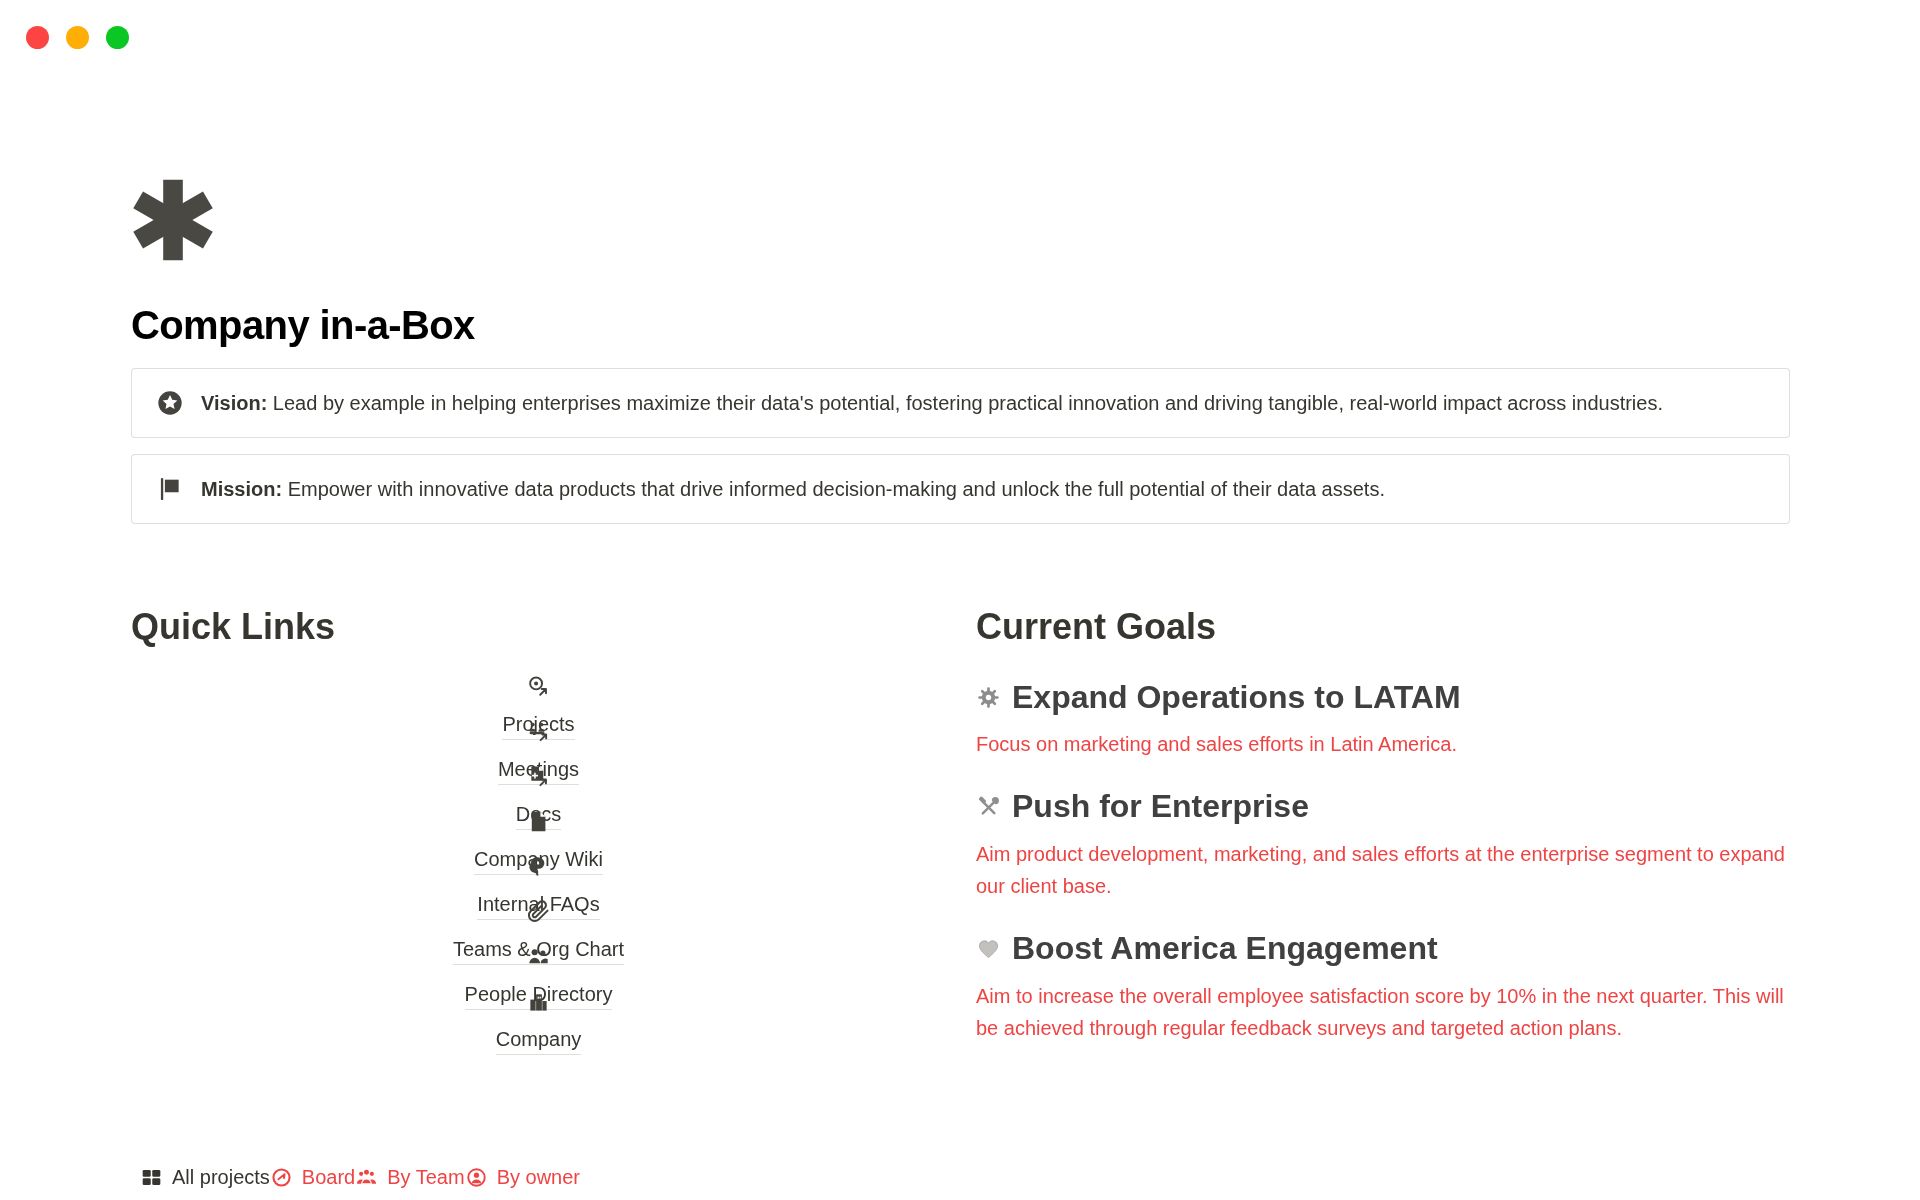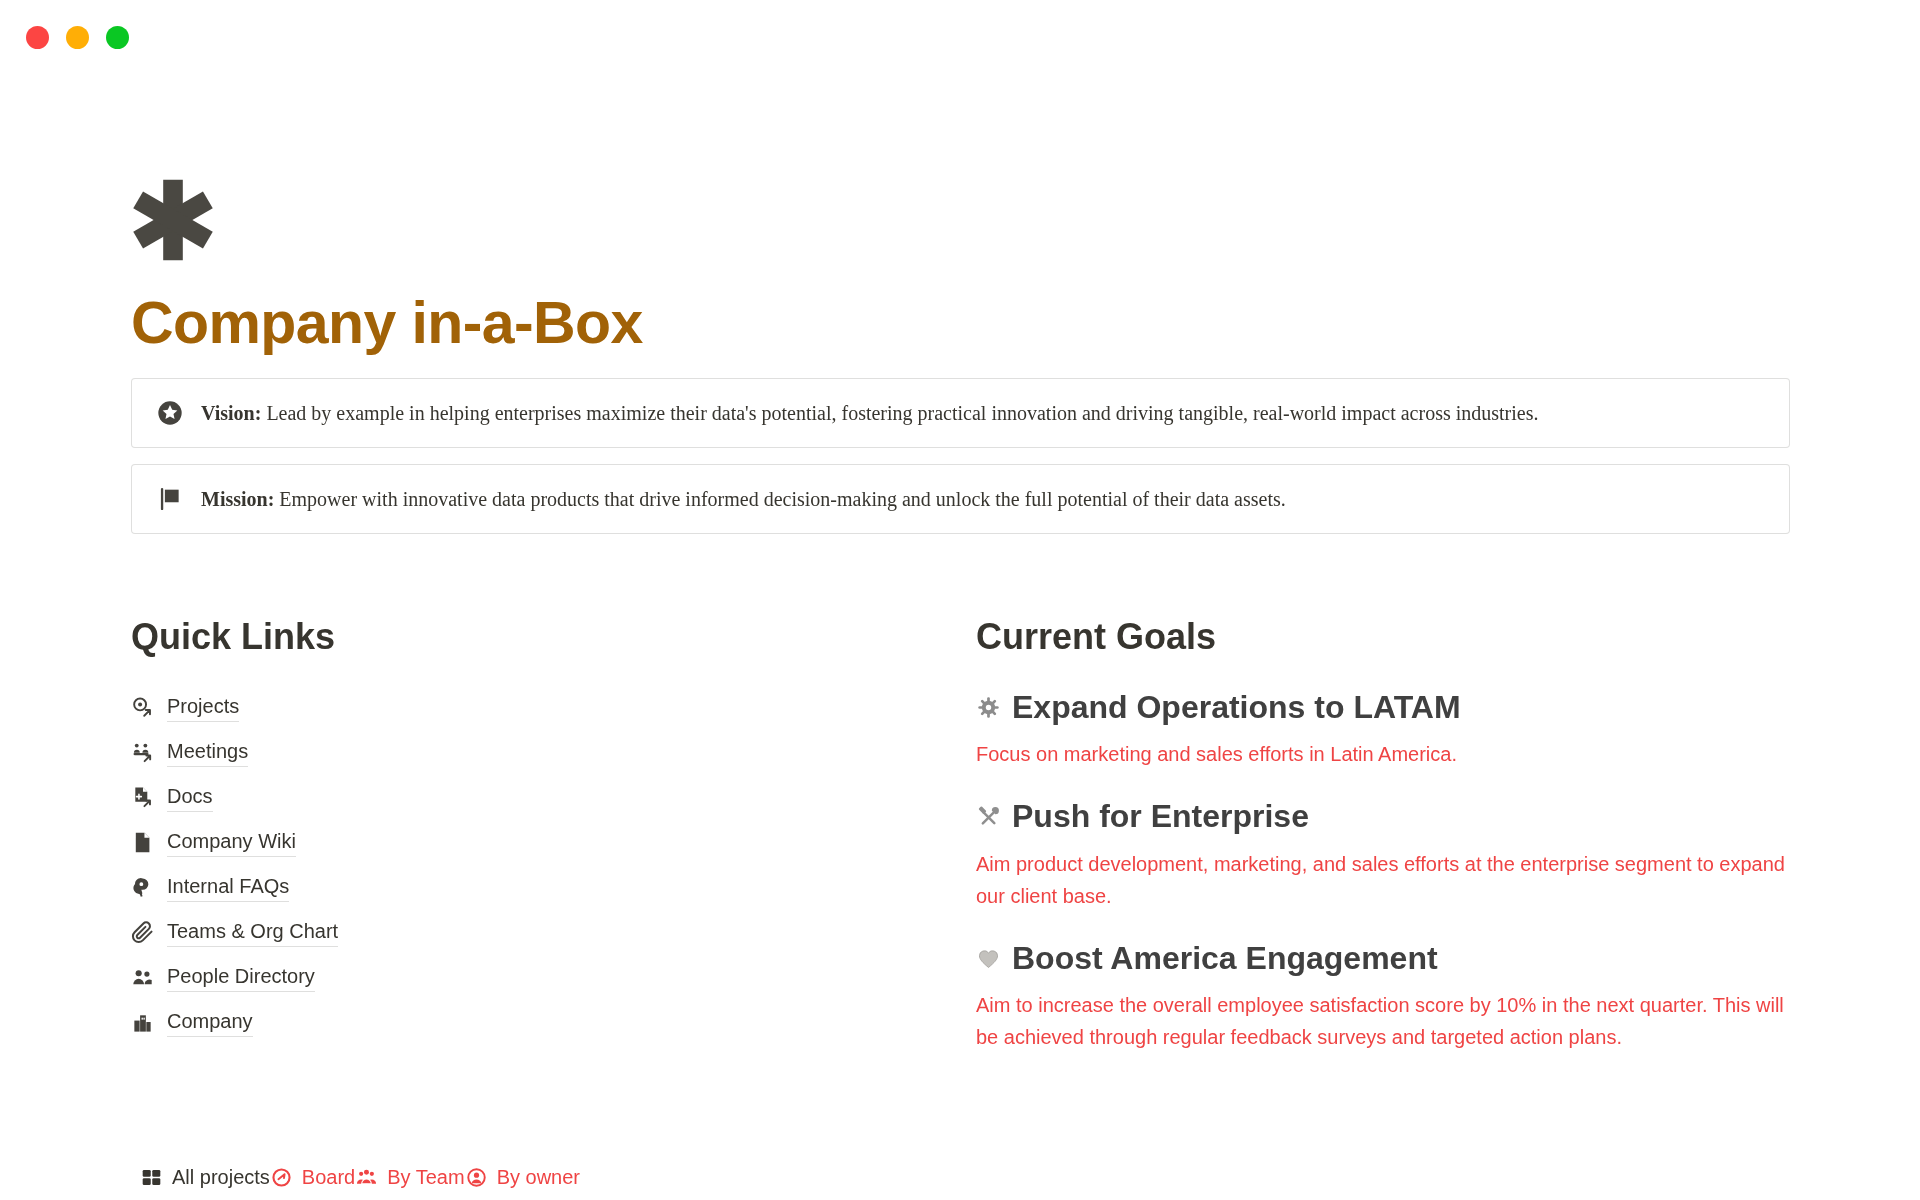--- a/index.html
+++ b/index.html
@@ -10,38 +10,38 @@
   .traffic{position:absolute;top:26px;left:26px;display:flex;gap:17px;}
   .light{width:23px;height:23px;border-radius:50%;}
   .light.red{background:#fc4543;}
   .light.yellow{background:#ffae06;}
   .light.green{background:#0ac723;}
 
   
   .content{position:absolute;left:131px;top:178px;width:1659px;}
 
   .page-icon{width:84px;height:84px;color:#4a4842;display:block;cursor:pointer;}
-  h1.page-title{font-size:59px;font-weight:700;letter-spacing:-0.6px;line-height:1.15;
-    margin:28px 0 20px 0;color:#a16207;}
+  h1.page-title{font-size:40px;font-weight:700;letter-spacing:-0.6px;line-height:1.15;
+    margin:40px 0 20px 0;color:#000000;}
 
   
   .callout{border:1px solid rgba(55,53,47,0.16);border-radius:4px;padding:18px 24px;
     display:flex;align-items:flex-start;gap:17px;margin-bottom:16px;background:#ffffff;}
   .callout-icon{width:28px;height:28px;flex:0 0 28px;color:#45433e;margin-top:2px;}
-  .callout-text{font-size:20px;line-height:32px;color:#37352f;font-family:Liberation Serif, serif;}
+  .callout-text{font-size:20px;line-height:32px;color:#37352f;}
   .callout-text b{font-weight:700;}
 
   
   .columns{display:flex;gap:30px;margin-top:80px;}
   .col-left{flex:0 0 815px;}
   .col-right{flex:1;}
   h2.section{font-size:36px;font-weight:700;line-height:1.3;margin:0 0 24px 0;color:#37352f;}
 
   
-  .ql-row{display:flex;align-items:center;gap:13px;height:45px;cursor:pointer;}
+  .ql-row{display:flex;align-items:center;gap:13px;height:45px;cursor:pointer;flex-direction:column;}
   .ql-icon{width:23px;height:23px;flex:0 0 23px;color:#44423d;}
   .ql-label{font-size:20px;font-weight:500;color:#37352f;line-height:26px;
     border-bottom:1.5px solid rgba(55,53,47,0.16);padding-bottom:2px;}
 
   
   .goal{margin-bottom:26px;}
   .goal-head{display:flex;align-items:center;gap:11px;margin:26px 0 10px 0;}
   .goal-icon{width:25px;height:25px;flex:0 0 25px;}
   .goal-title{font-size:32px;font-weight:700;color:#404040;line-height:1.3;}
   .goal-desc{font-size:20px;line-height:32px;color:#ef4444;margin:0;max-width:810px;}

